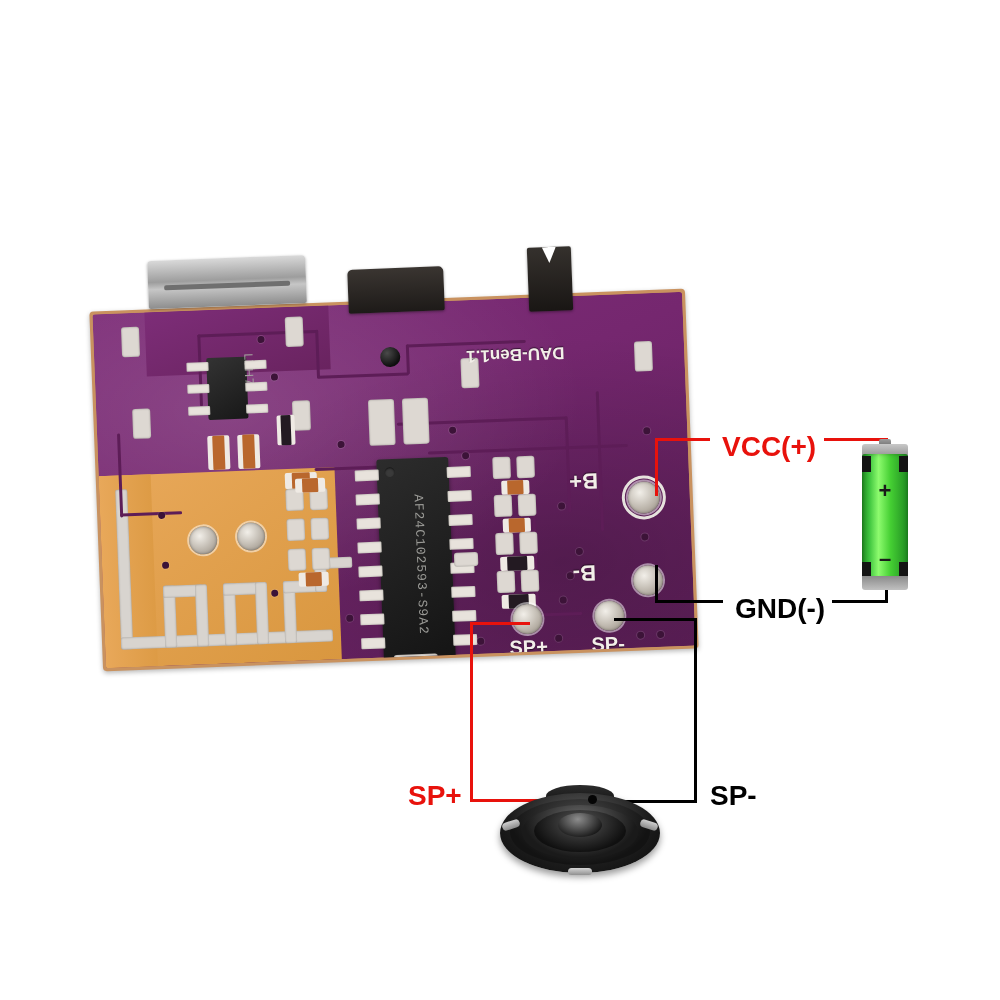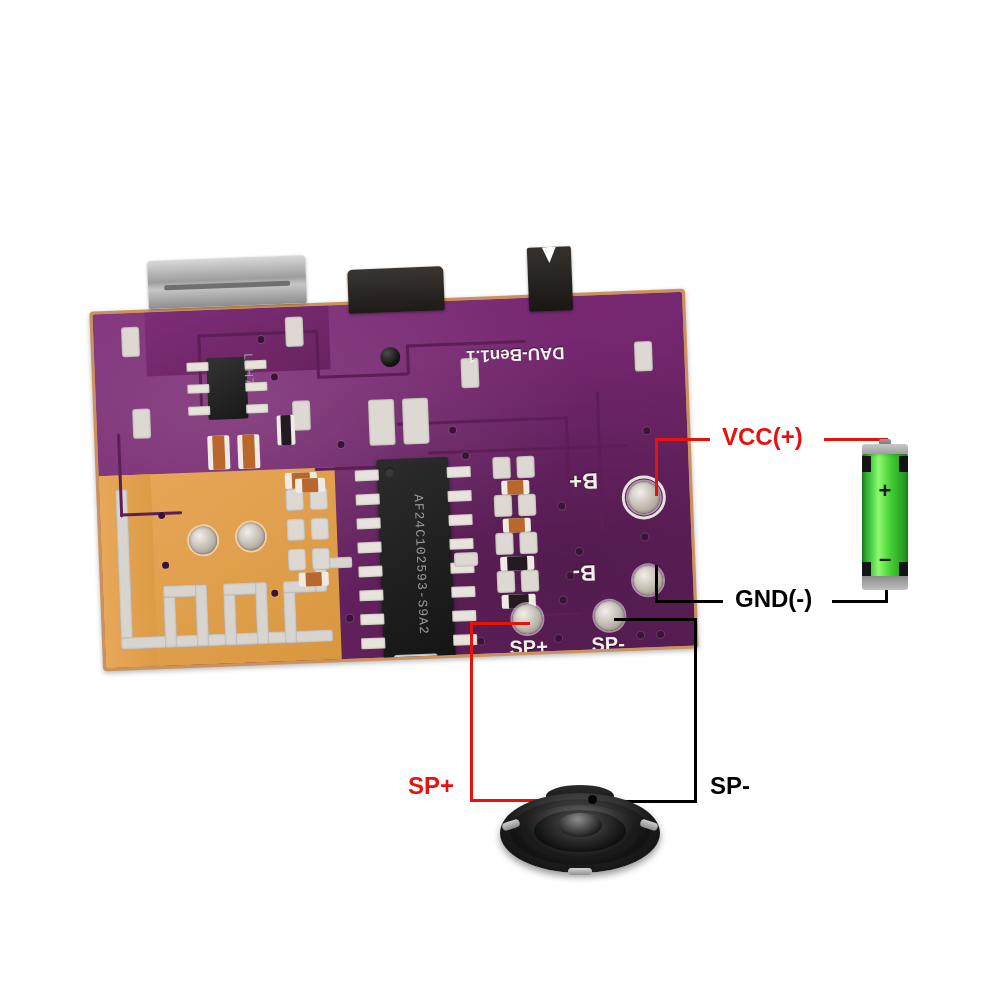--- a/index.html
+++ b/index.html
@@ -72,21 +72,21 @@
   .sw:after{content:"";position:absolute;left:34%;top:0;width:32%;height:16px;background:#fff;
             clip-path:polygon(0 0,100% 0,50% 100%);}
 
   
   .w{position:absolute;background:#000;}
   .w.red{background:#e8120c;}
   .wv{width:3px;}
   .wh{height:3px;}
 
   
-  .lbl{position:absolute;font-size:24px;font-weight:bold;white-space:nowrap;color:#000;}
+  .lbl{position:absolute;font-size:28px;font-weight:bold;white-space:nowrap;color:#000;margin-top:8px;}
   .lbl.red{color:#e8120c;}
 
   
   .batt{position:absolute;left:856px;top:444px;width:58px;height:146px;}
   .batt .cap{position:absolute;left:6px;top:0;width:46px;height:14px;border-radius:3px 3px 0 0;
              background:linear-gradient(180deg,#c8c8c8,#8e8e8e);}
   .batt .nub{position:absolute;left:23px;top:-5px;width:12px;height:8px;border-radius:2px 2px 0 0;
              background:linear-gradient(180deg,#9d9d9d,#6d6d6d);}
   .batt .capb{position:absolute;left:6px;bottom:0;width:46px;height:14px;border-radius:0 0 3px 3px;
               background:linear-gradient(0deg,#c0c0c0,#8a8a8a);}

